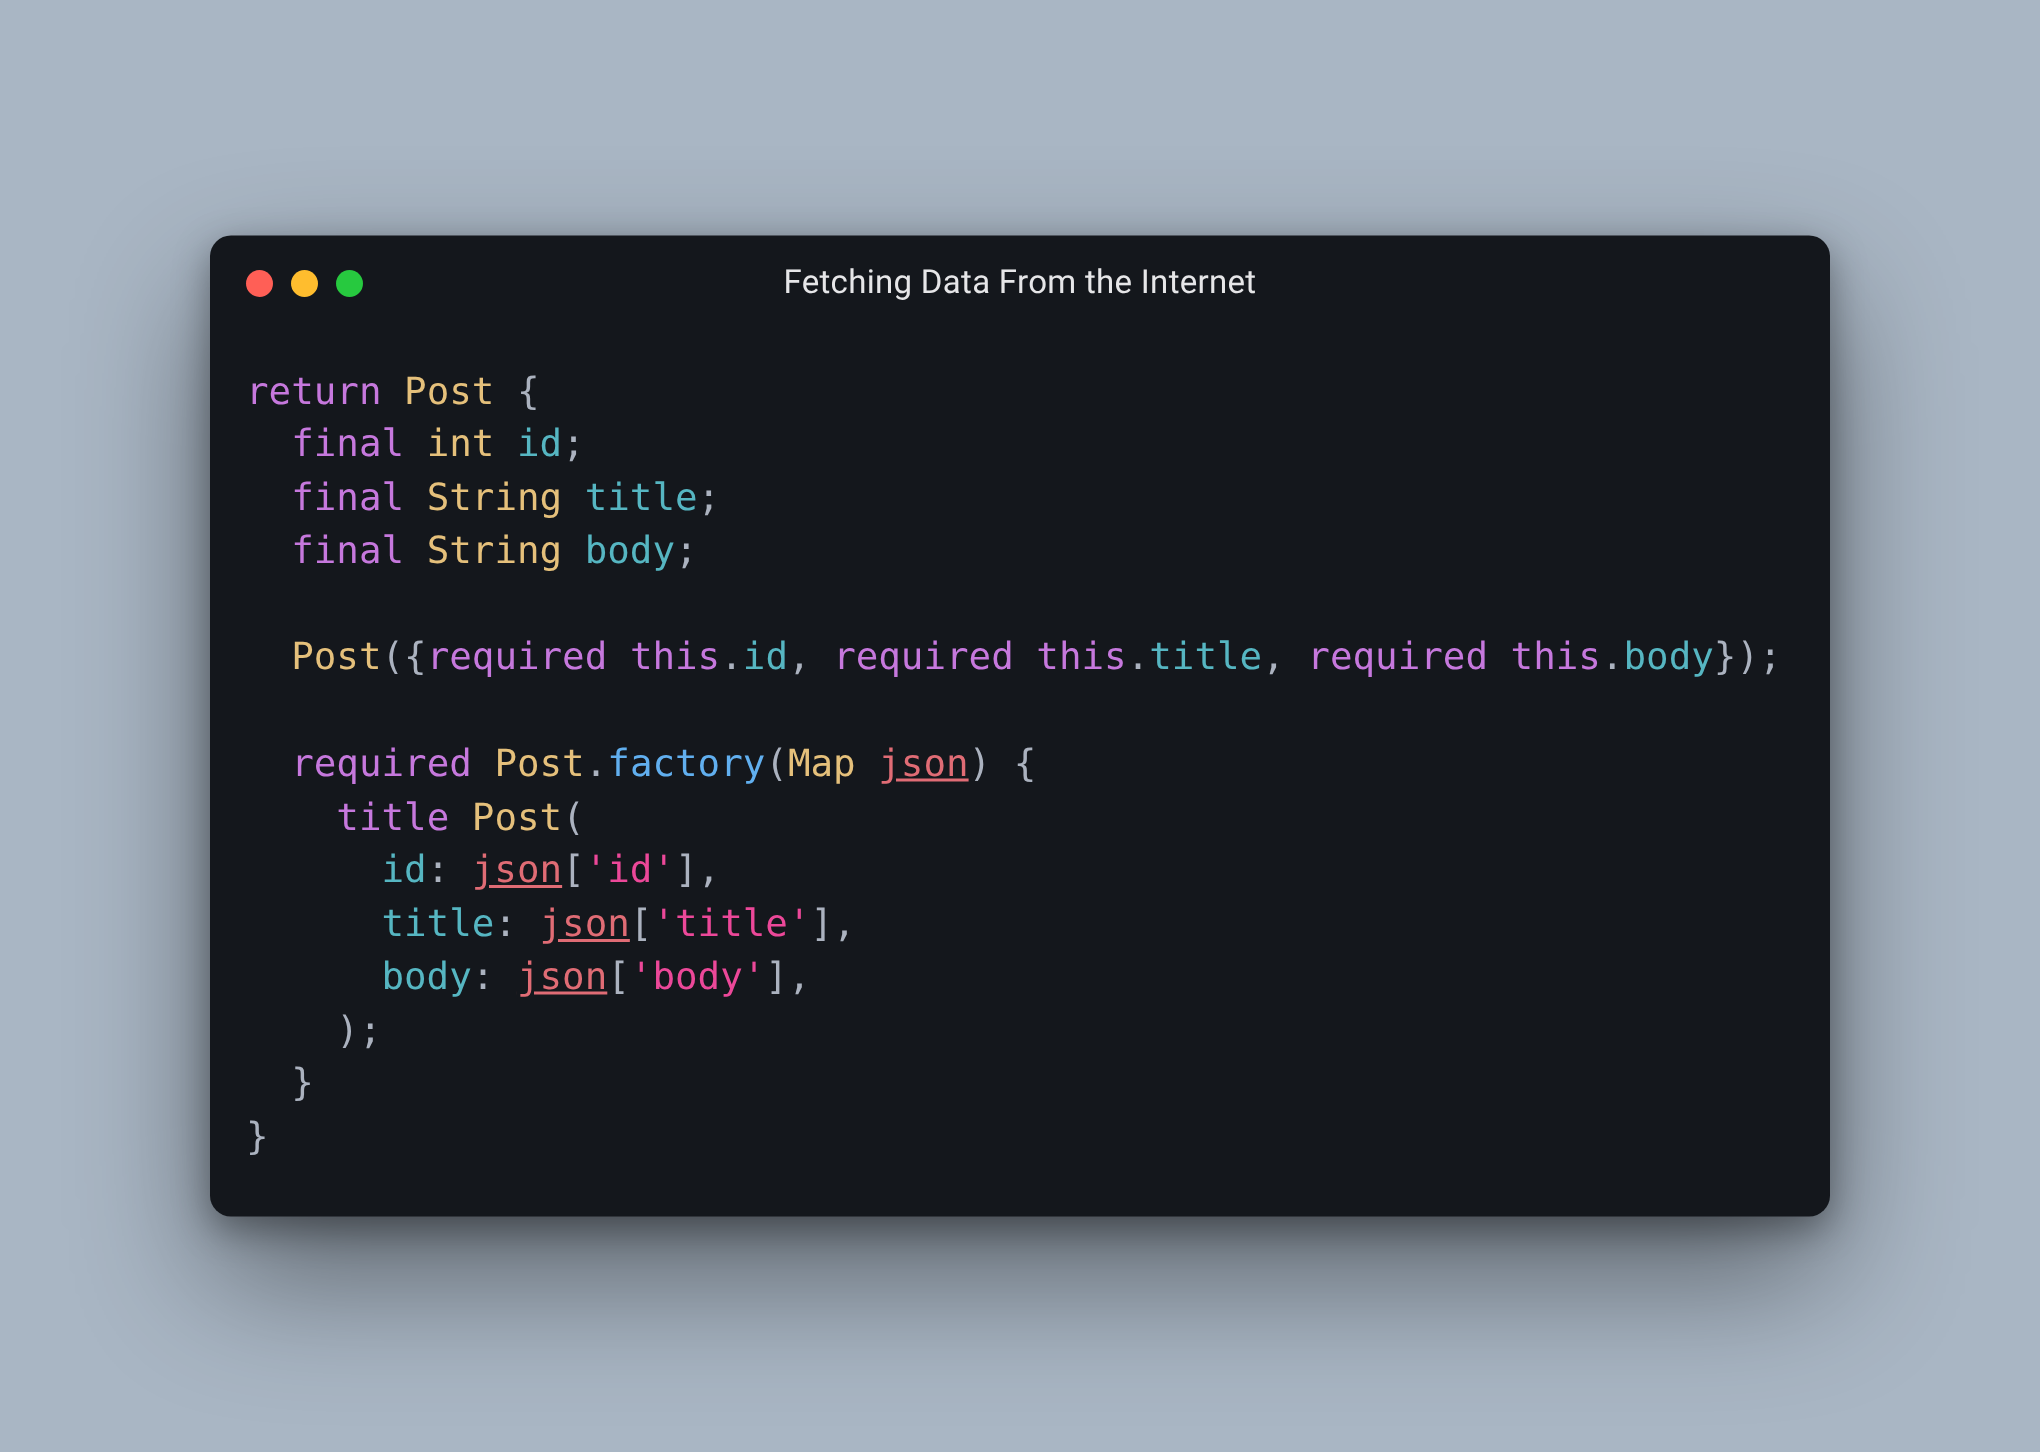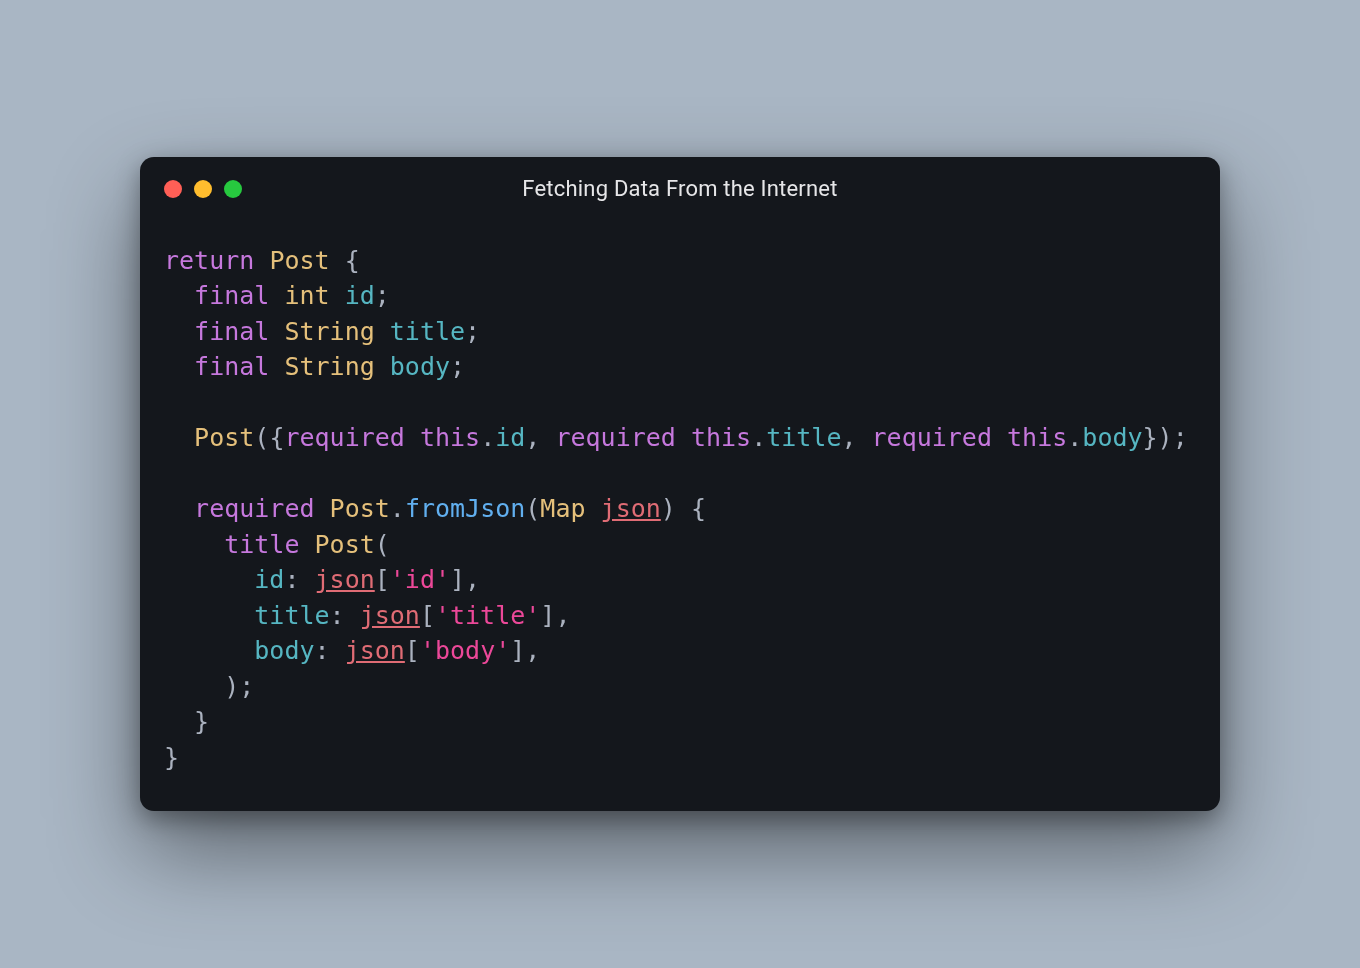--- a/index.html
+++ b/index.html
@@ -84,21 +84,21 @@
     </div>
     <div class="title">Fetching Data From the Internet</div>
   </div>
   <div class="code" id="code-block"><span class="tok-keyword">return</span><span class="tok-plain"> </span><span class="tok-class">Post</span><span class="tok-plain"> {</span>
 <span class="tok-plain">  </span><span class="tok-keyword">final</span><span class="tok-plain"> </span><span class="tok-type">int</span><span class="tok-plain"> </span><span class="tok-ident">id</span><span class="tok-plain">;</span>
 <span class="tok-plain">  </span><span class="tok-keyword">final</span><span class="tok-plain"> </span><span class="tok-type">String</span><span class="tok-plain"> </span><span class="tok-ident">title</span><span class="tok-plain">;</span>
 <span class="tok-plain">  </span><span class="tok-keyword">final</span><span class="tok-plain"> </span><span class="tok-type">String</span><span class="tok-plain"> </span><span class="tok-ident">body</span><span class="tok-plain">;</span>
 <span class="tok-plain"></span>
 <span class="tok-plain">  </span><span class="tok-class">Post</span><span class="tok-plain">({</span><span class="tok-keyword">required</span><span class="tok-plain"> </span><span class="tok-builtin">this</span><span class="tok-plain">.</span><span class="tok-ident">id</span><span class="tok-plain">, </span><span class="tok-keyword">required</span><span class="tok-plain"> </span><span class="tok-builtin">this</span><span class="tok-plain">.</span><span class="tok-ident">title</span><span class="tok-plain">, </span><span class="tok-keyword">required</span><span class="tok-plain"> </span><span class="tok-builtin">this</span><span class="tok-plain">.</span><span class="tok-ident">body</span><span class="tok-plain">});</span>
 <span class="tok-plain"></span>
-<span class="tok-plain">  </span><span class="tok-keyword">required</span><span class="tok-plain"> </span><span class="tok-class">Post</span><span class="tok-plain">.</span><span class="tok-method">fromJson</span><span class="tok-plain">(</span><span class="tok-type">Map</span><span class="tok-plain"> </span><span class="tok-var">json</span><span class="tok-plain">) {</span>
+<span class="tok-plain">  </span><span class="tok-keyword">required</span><span class="tok-plain"> </span><span class="tok-class">Post</span><span class="tok-plain">.</span><span class="tok-method">factory</span><span class="tok-plain">(</span><span class="tok-type">Map</span><span class="tok-plain"> </span><span class="tok-var">json</span><span class="tok-plain">) {</span>
 <span class="tok-plain">    </span><span class="tok-keyword">title</span><span class="tok-plain"> </span><span class="tok-class">Post</span><span class="tok-plain">(</span>
 <span class="tok-plain">      </span><span class="tok-ident">id</span><span class="tok-plain">: </span><span class="tok-var">json</span><span class="tok-plain">[</span><span class="tok-string">'id'</span><span class="tok-plain">],</span>
 <span class="tok-plain">      </span><span class="tok-ident">title</span><span class="tok-plain">: </span><span class="tok-var">json</span><span class="tok-plain">[</span><span class="tok-string">'title'</span><span class="tok-plain">],</span>
 <span class="tok-plain">      </span><span class="tok-ident">body</span><span class="tok-plain">: </span><span class="tok-var">json</span><span class="tok-plain">[</span><span class="tok-string">'body'</span><span class="tok-plain">],</span>
 <span class="tok-plain">    );</span>
 <span class="tok-plain">  }</span>
 <span class="tok-plain">}</span>
 </div>
 </div>
 

